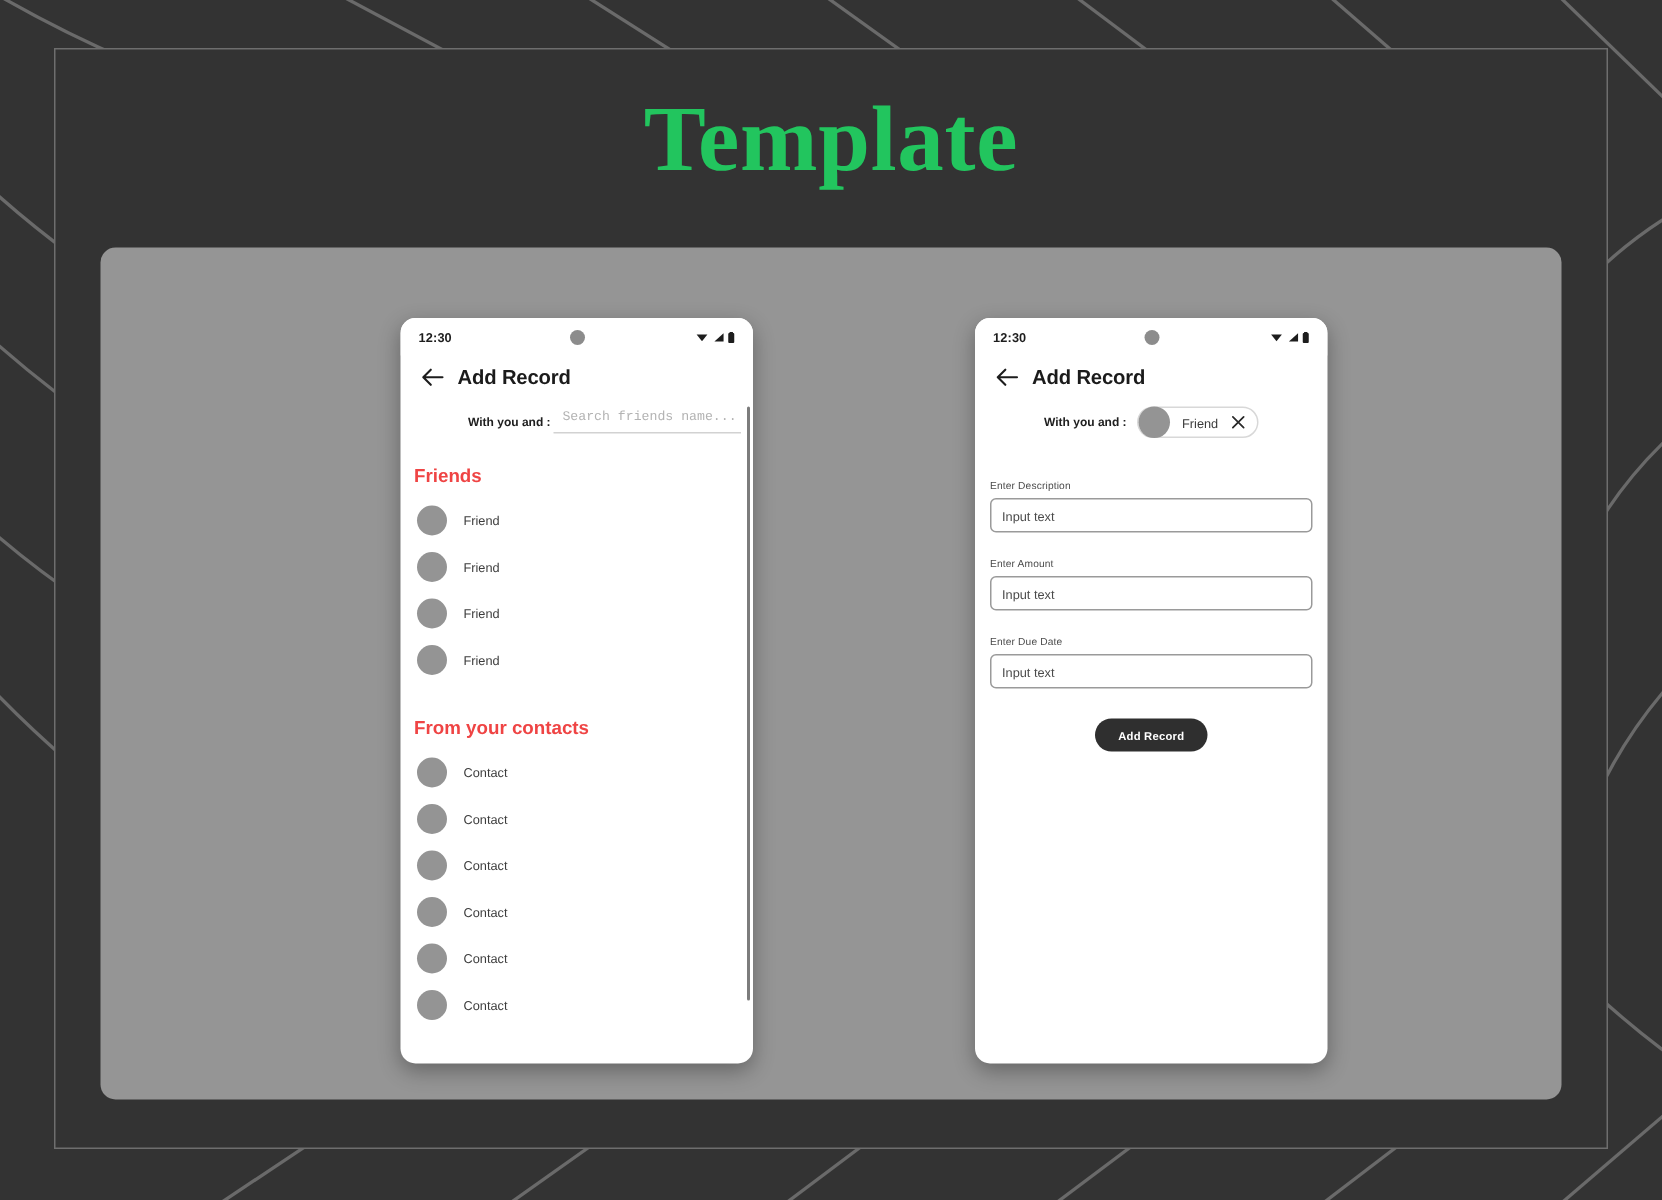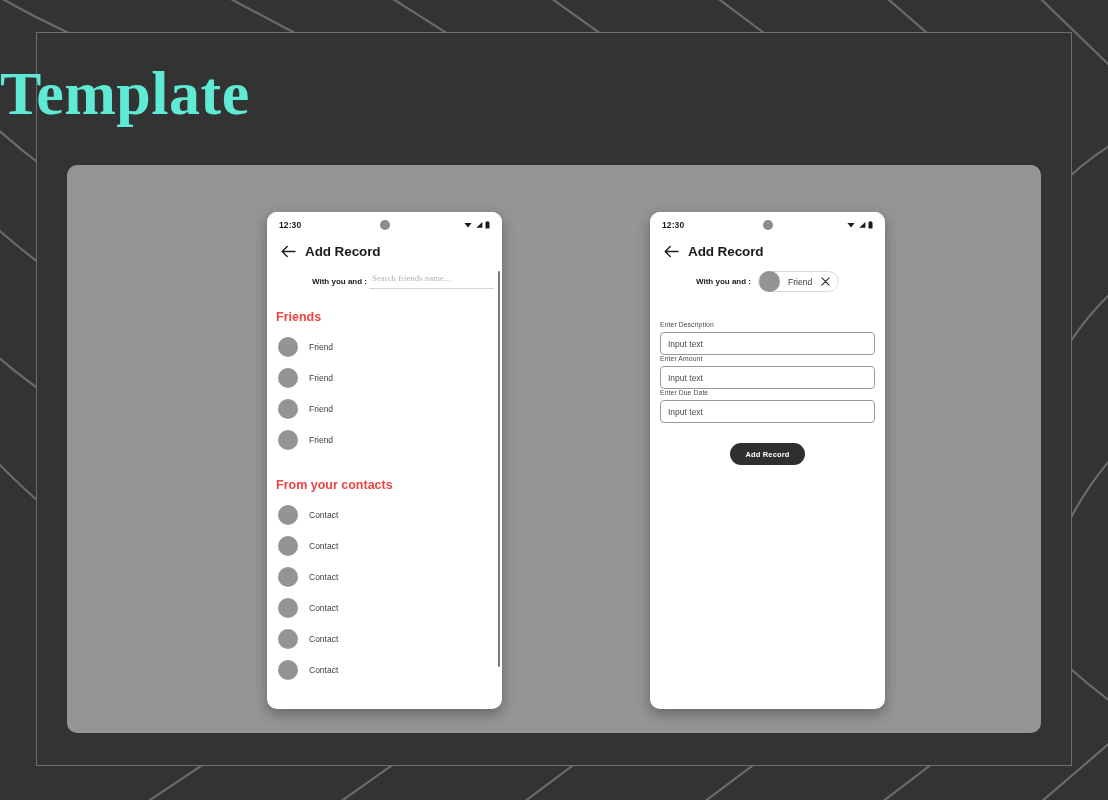--- a/index.html
+++ b/index.html
@@ -30,25 +30,25 @@
     width: 1036px; height: 734px;
     border: 1.5px solid #6e6e6e;
     background: #333333;
   }
 
   
   #page-title {
     position: absolute;
     left: 0; top: 58px;
     width: 1108px;
-    text-align: left;
+    text-align: center;
     font-family: "Liberation Serif", serif;
     font-size: 62px;
     font-weight: 700;
-    color: #5eead4;
+    color: #22c55e;
     letter-spacing: 0.5px;
   }
 
   
   #canvas-panel {
     position: absolute;
     left: 67px; top: 165px;
     width: 974px; height: 568px;
     background: #959595;
     border-radius: 10px;
@@ -142,24 +142,25 @@
   }
   .search-underline {
     flex: 1 1 auto;
     border-bottom: 1px solid #d2d2d2;
     padding: 0 0 3px 3px;
   }
   .search-input {
     width: 100%;
     border: none; outline: none;
     background: transparent;
-    font-family: Liberation Serif, serif;
+    font-family: Liberation Mono, monospace;
     font-size: 8.8px;
     color: #9d9d9d;
     padding: 0;
+    text-align: center;
   }
   .search-input::placeholder { color: #b3b3b3; }
 
   .section-title {
     font-size: 12.5px;
     font-weight: 700;
     color: #ef4444;
     padding: 0 0 0 9px;
   }
   #friends-title  { margin-top: 21px; }
@@ -220,21 +221,21 @@
     font-size: 8.5px;
     color: #3a3a3a;
   }
   .chip-close {
     width: 10px; height: 10px;
     display: flex; align-items: center; justify-content: center;
     color: #2b2b2b;
   }
 
   .form { padding: 0 10px; margin-top: 29px; }
-  .field { }
+  .field { margin-bottom: 18px; }
   .field-label {
     font-size: 6.8px;
     color: #4b4b4b;
     margin-bottom: 4px;
     letter-spacing: 0.1px;
   }
   .field-input {
     width: 100%;
     height: 23px;
     border: 1px solid #9a9a9a;

